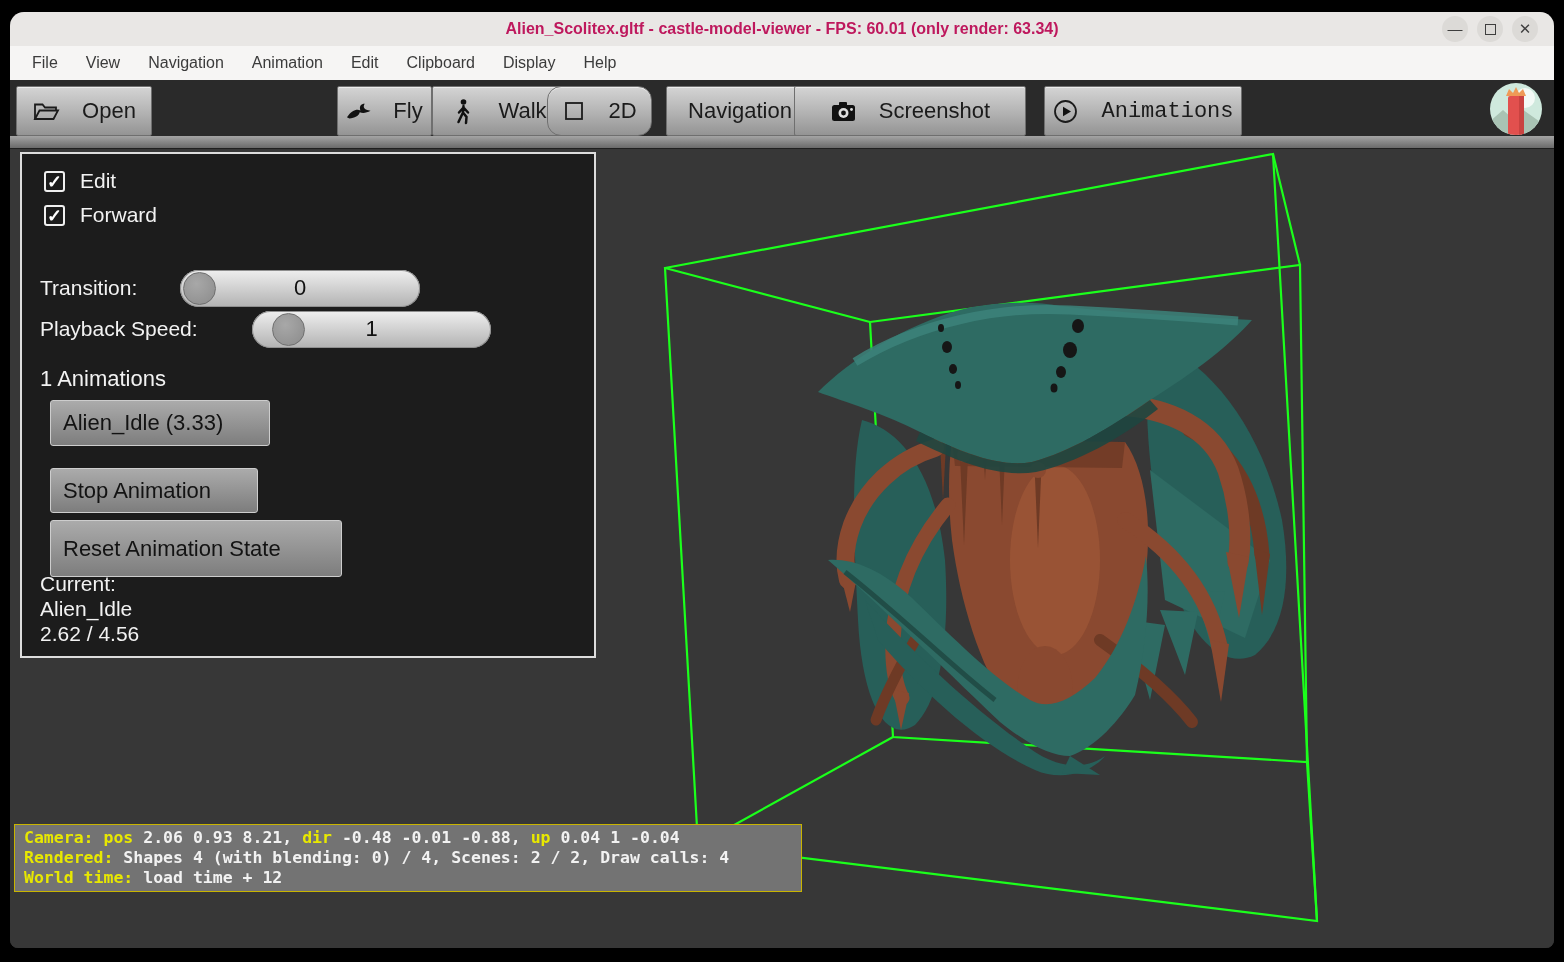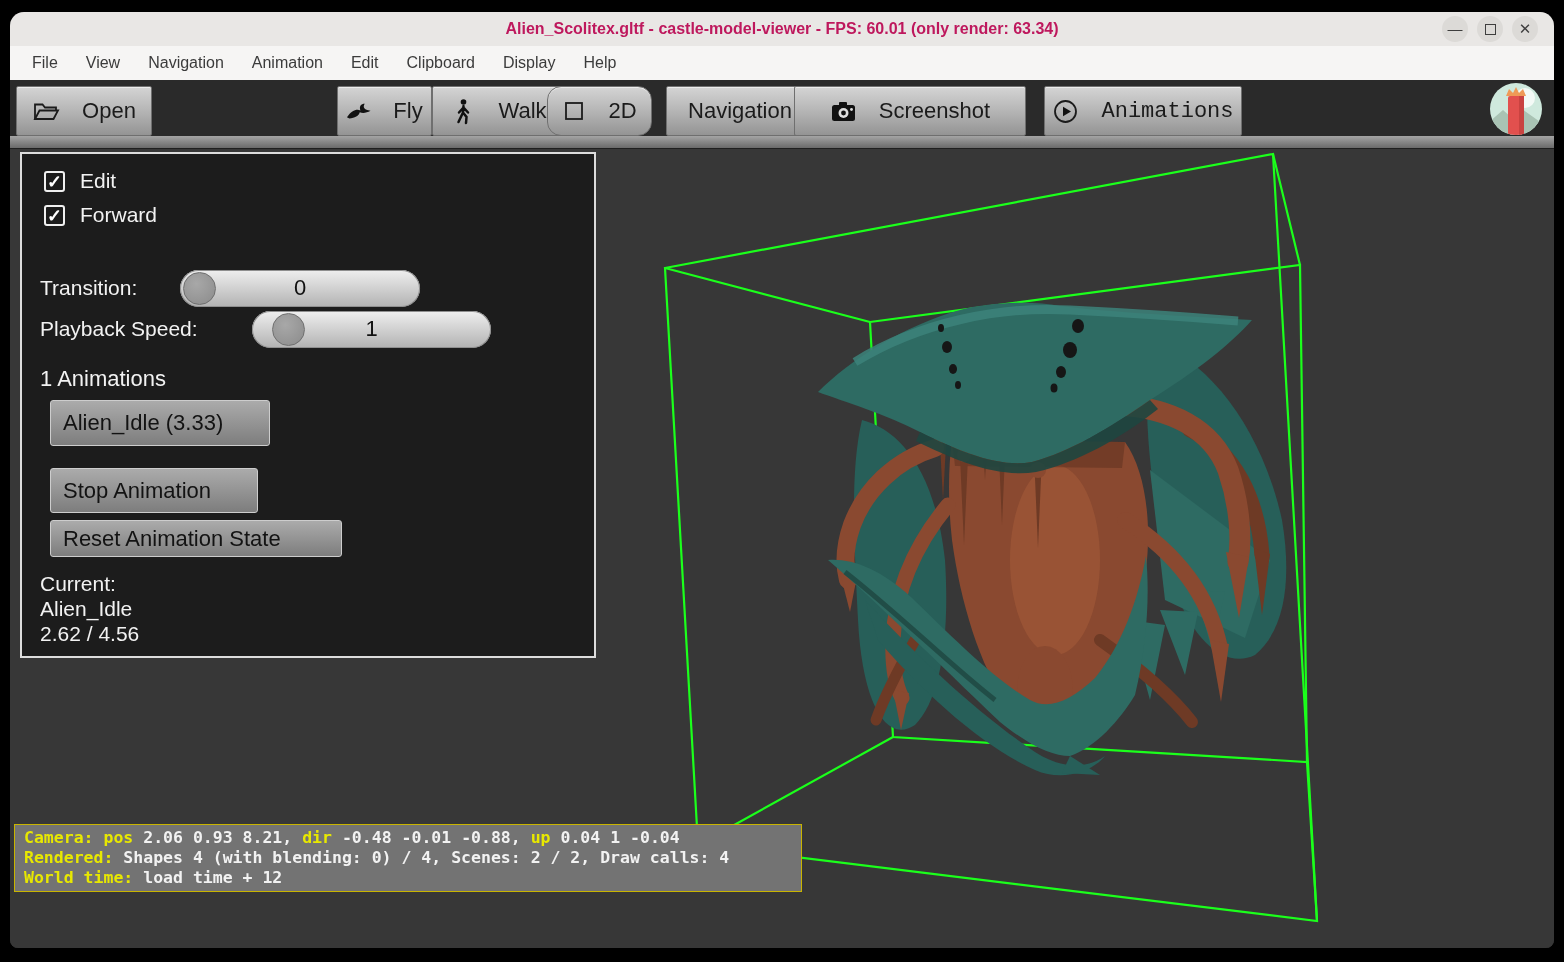--- a/index.html
+++ b/index.html
@@ -268,21 +268,21 @@
       </div>
 
       <div class="heading" style="top:212px;">1 Animations</div>
 
       <div class="pbtn" style="left:28px;top:246px;width:220px;height:46px;">
         <span>Alien_Idle (3.33)</span>
       </div>
       <div class="pbtn" style="left:28px;top:314px;width:208px;height:45px;">
         <span>Stop Animation</span>
       </div>
-      <div class="pbtn" style="left:28px;top:366px;width:292px;height:37px;">
+      <div class="pbtn" style="left:28px;top:366px;width:292px;height:57px;">
         <span>Reset Animation State</span>
       </div>
 
       <div class="curline" style="top:418px;">Current:</div>
       <div class="curline" style="top:443px;">Alien_Idle</div>
       <div class="curline" style="top:468px;">2.62 / 4.56</div>
     </div>
 
     <div class="statusbar">
       <div>

